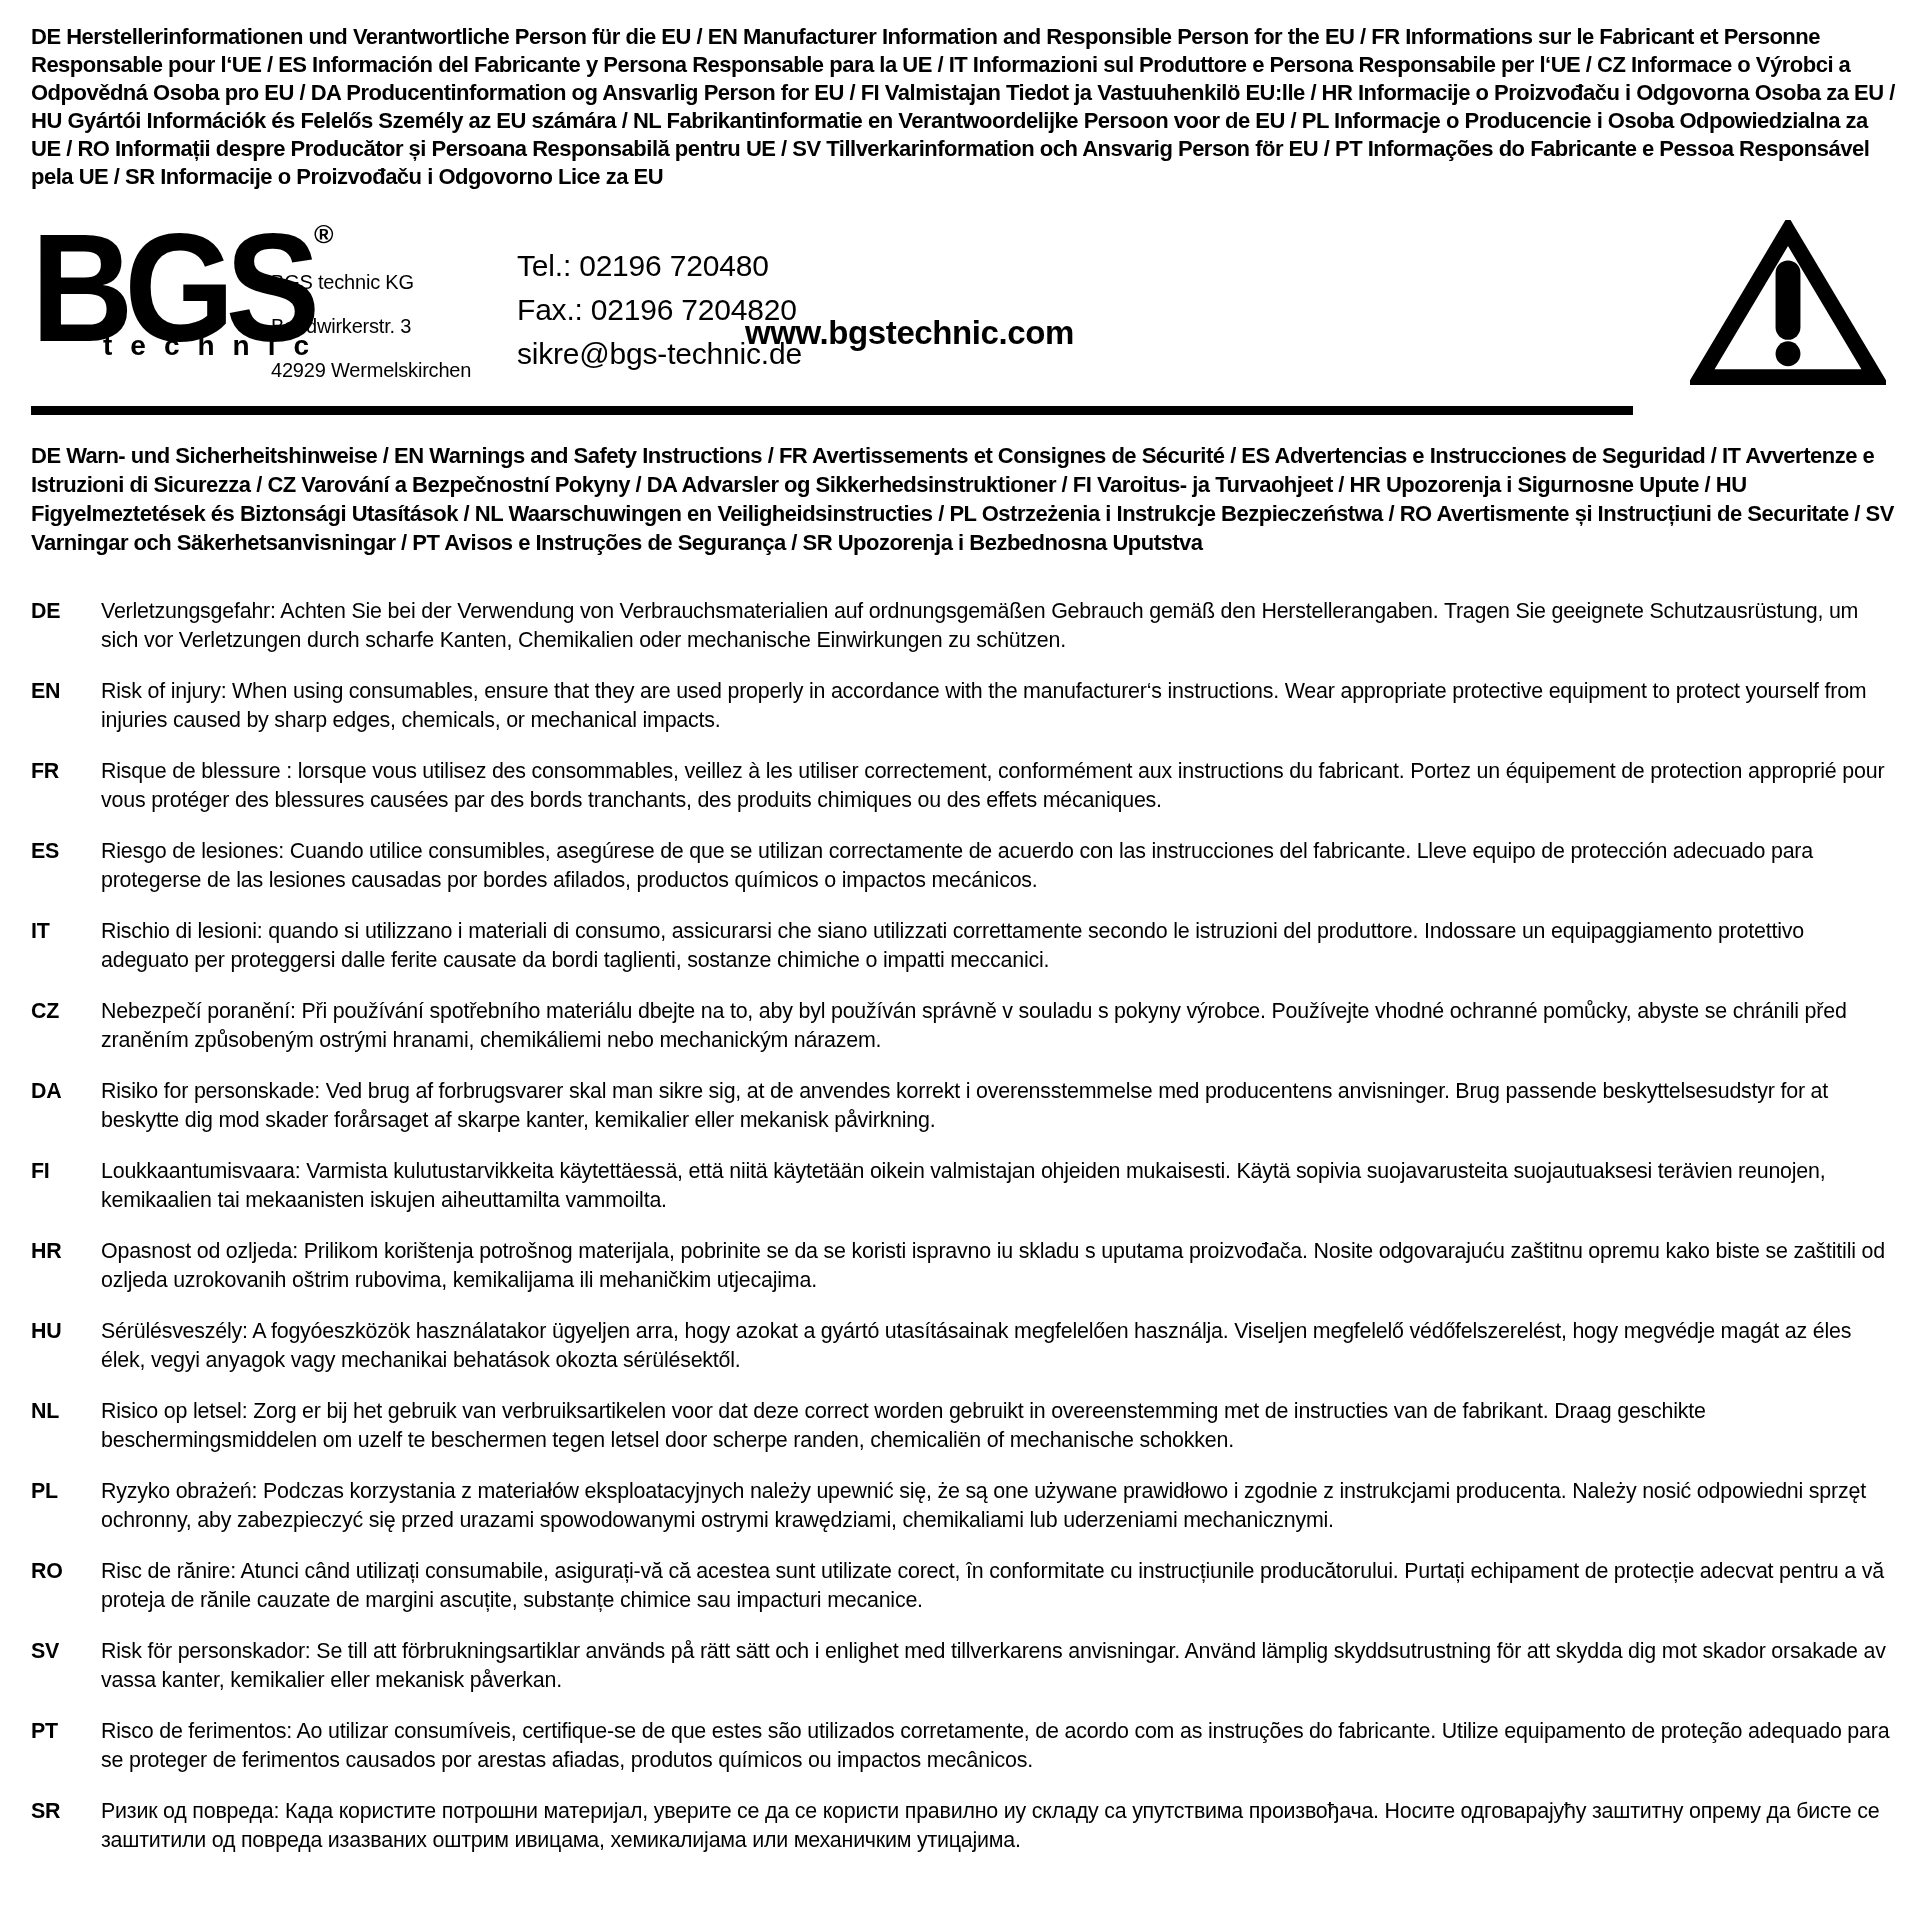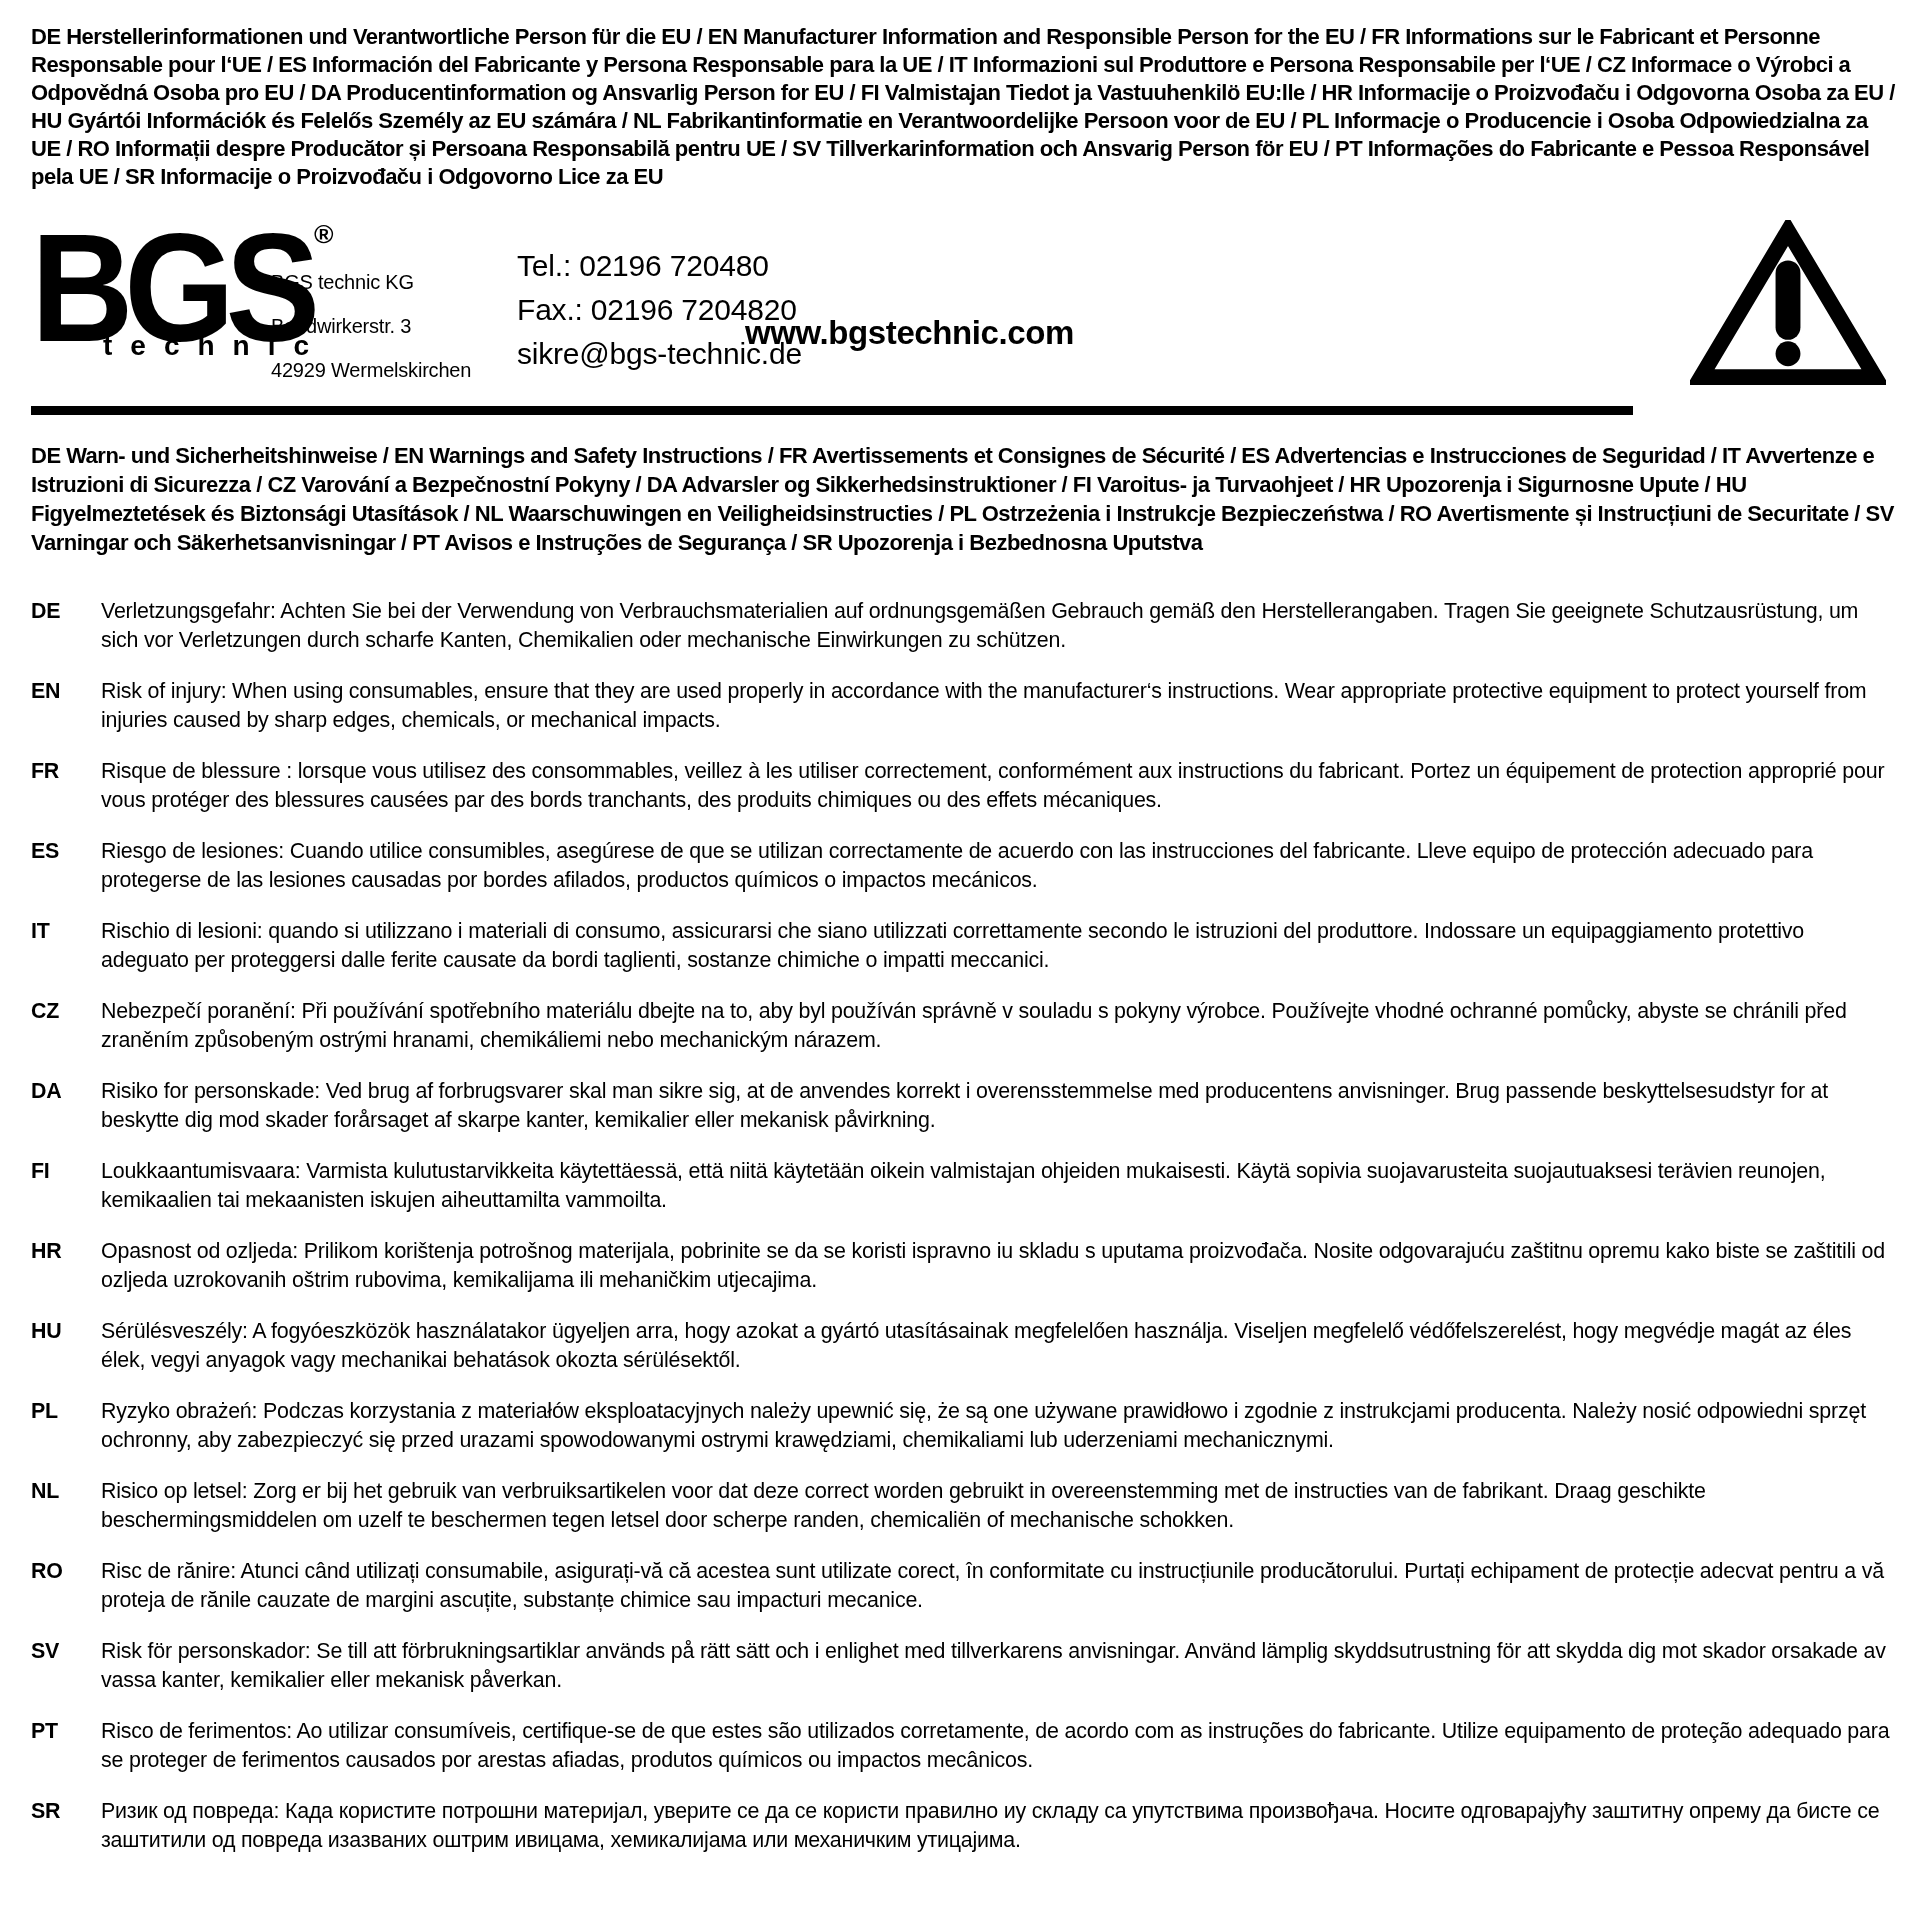--- a/index.html
+++ b/index.html
@@ -128,26 +128,26 @@
       </div>
       <div class="item">
         <span class="item-code">HR</span>
         <span class="item-text">Opasnost od ozljeda: Prilikom korištenja potrošnog materijala, pobrinite se da se koristi ispravno iu skladu s uputama proizvođača. Nosite odgovarajuću zaštitnu opremu kako biste se zaštitili od ozljeda uzrokovanih oštrim rubovima, kemikalijama ili mehaničkim utjecajima.</span>
       </div>
       <div class="item">
         <span class="item-code">HU</span>
         <span class="item-text">Sérülésveszély: A fogyóeszközök használatakor ügyeljen arra, hogy azokat a gyártó utasításainak megfelelően használja. Viseljen megfelelő védőfelszerelést, hogy megvédje magát az éles élek, vegyi anyagok vagy mechanikai behatások okozta sérülésektől.</span>
       </div>
       <div class="item">
+        <span class="item-code">NL</span>
+        <span class="item-text">Risico op letsel: Zorg er bij het gebruik van verbruiksartikelen voor dat deze correct worden gebruikt in overeenstemming met de instructies van de fabrikant. Draag geschikte beschermingsmiddelen om uzelf te beschermen tegen letsel door scherpe randen, chemicaliën of mechanische schokken.</span>
+      </div>
+      <div class="item">
         <span class="item-code">PL</span>
         <span class="item-text">Ryzyko obrażeń: Podczas korzystania z materiałów eksploatacyjnych należy upewnić się, że są one używane prawidłowo i zgodnie z instrukcjami producenta. Należy nosić odpowiedni sprzęt ochronny, aby zabezpieczyć się przed urazami spowodowanymi ostrymi krawędziami, chemikaliami lub uderzeniami mechanicznymi.</span>
-      </div>
-      <div class="item">
-        <span class="item-code">NL</span>
-        <span class="item-text">Risico op letsel: Zorg er bij het gebruik van verbruiksartikelen voor dat deze correct worden gebruikt in overeenstemming met de instructies van de fabrikant. Draag geschikte beschermingsmiddelen om uzelf te beschermen tegen letsel door scherpe randen, chemicaliën of mechanische schokken.</span>
       </div>
       <div class="item">
         <span class="item-code">RO</span>
         <span class="item-text">Risc de rănire: Atunci când utilizați consumabile, asigurați-vă că acestea sunt utilizate corect, în conformitate cu instrucțiunile producătorului. Purtați echipament de protecție adecvat pentru a vă proteja de rănile cauzate de margini ascuțite, substanțe chimice sau impacturi mecanice.</span>
       </div>
       <div class="item">
         <span class="item-code">SV</span>
         <span class="item-text">Risk för personskador: Se till att förbrukningsartiklar används på rätt sätt och i enlighet med tillverkarens anvisningar. Använd lämplig skyddsutrustning för att skydda dig mot skador orsakade av vassa kanter, kemikalier eller mekanisk påverkan.</span>
       </div>
       <div class="item">

